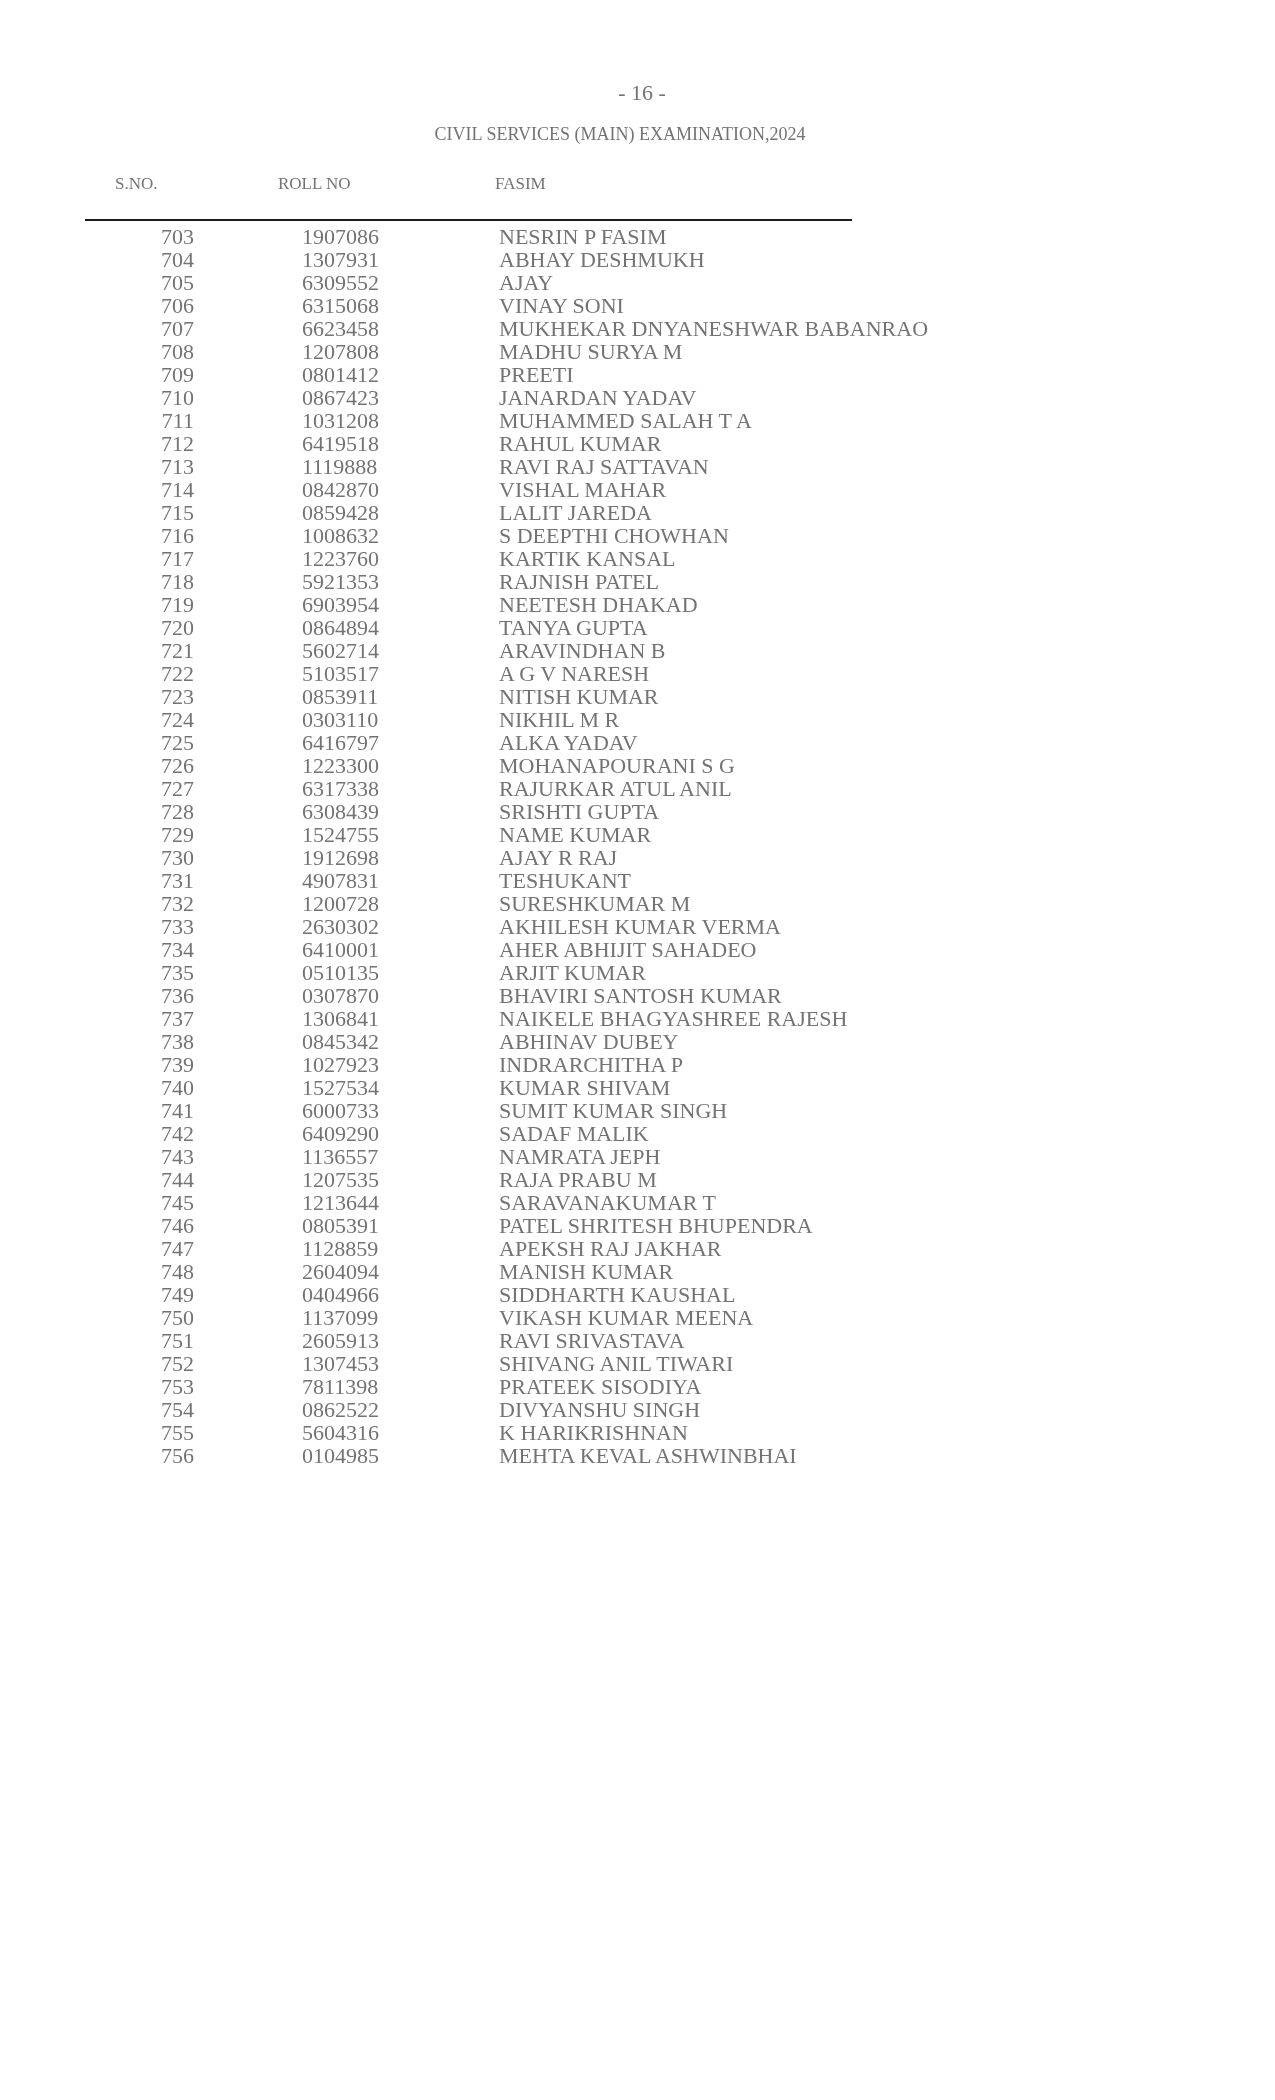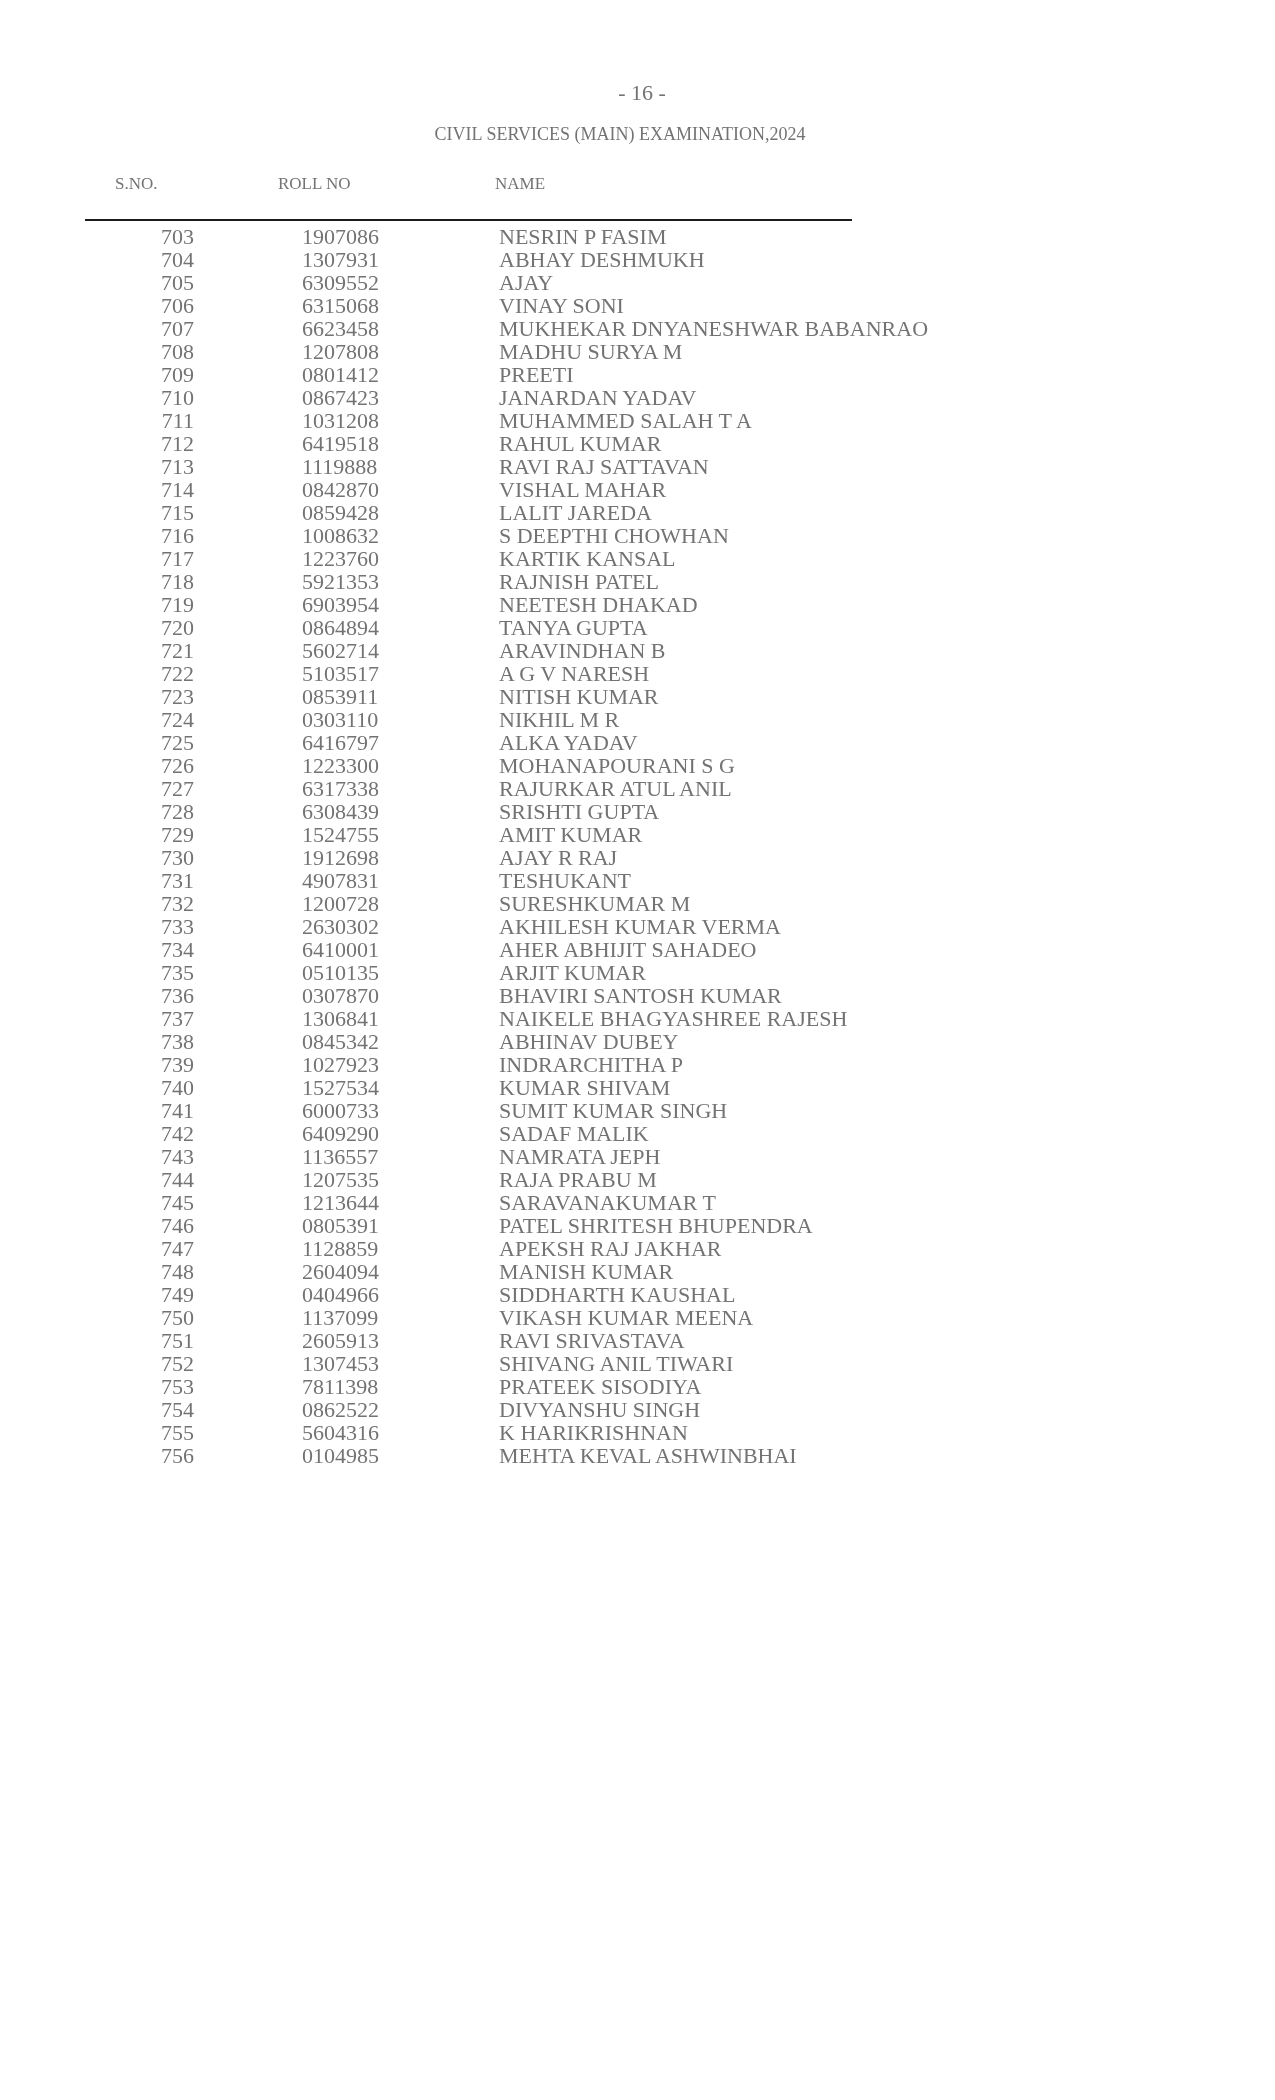--- a/index.html
+++ b/index.html
@@ -93,21 +93,21 @@
 
 <div class="page">
 
   <div class="page-number">- 16 -</div>
 
   <div class="doc-title">CIVIL SERVICES (MAIN) EXAMINATION,2024</div>
 
   <div class="table-header">
     <span class="th-sno">S.NO.</span>
     <span class="th-roll">ROLL NO</span>
-    <span class="th-name">NAME</span>
+    <span class="th-name">FASIM</span>
   </div>
 
   <div class="header-rule"></div>
 
   <div class="rows" id="rows">
   <div class="row">
     <span class="cell-sno">703</span>
     <span class="cell-roll">1907086</span>
     <span class="cell-name">NESRIN P FASIM</span>
   </div>
@@ -258,21 +258,21 @@
 
   <div class="row">
     <span class="cell-sno">728</span>
     <span class="cell-roll">6308439</span>
     <span class="cell-name">SRISHTI GUPTA</span>
   </div>
 
   <div class="row">
     <span class="cell-sno">729</span>
     <span class="cell-roll">1524755</span>
-    <span class="cell-name">AMIT KUMAR</span>
+    <span class="cell-name">NAME KUMAR</span>
   </div>
 
   <div class="row">
     <span class="cell-sno">730</span>
     <span class="cell-roll">1912698</span>
     <span class="cell-name">AJAY R RAJ</span>
   </div>
 
   <div class="row">
     <span class="cell-sno">731</span>

